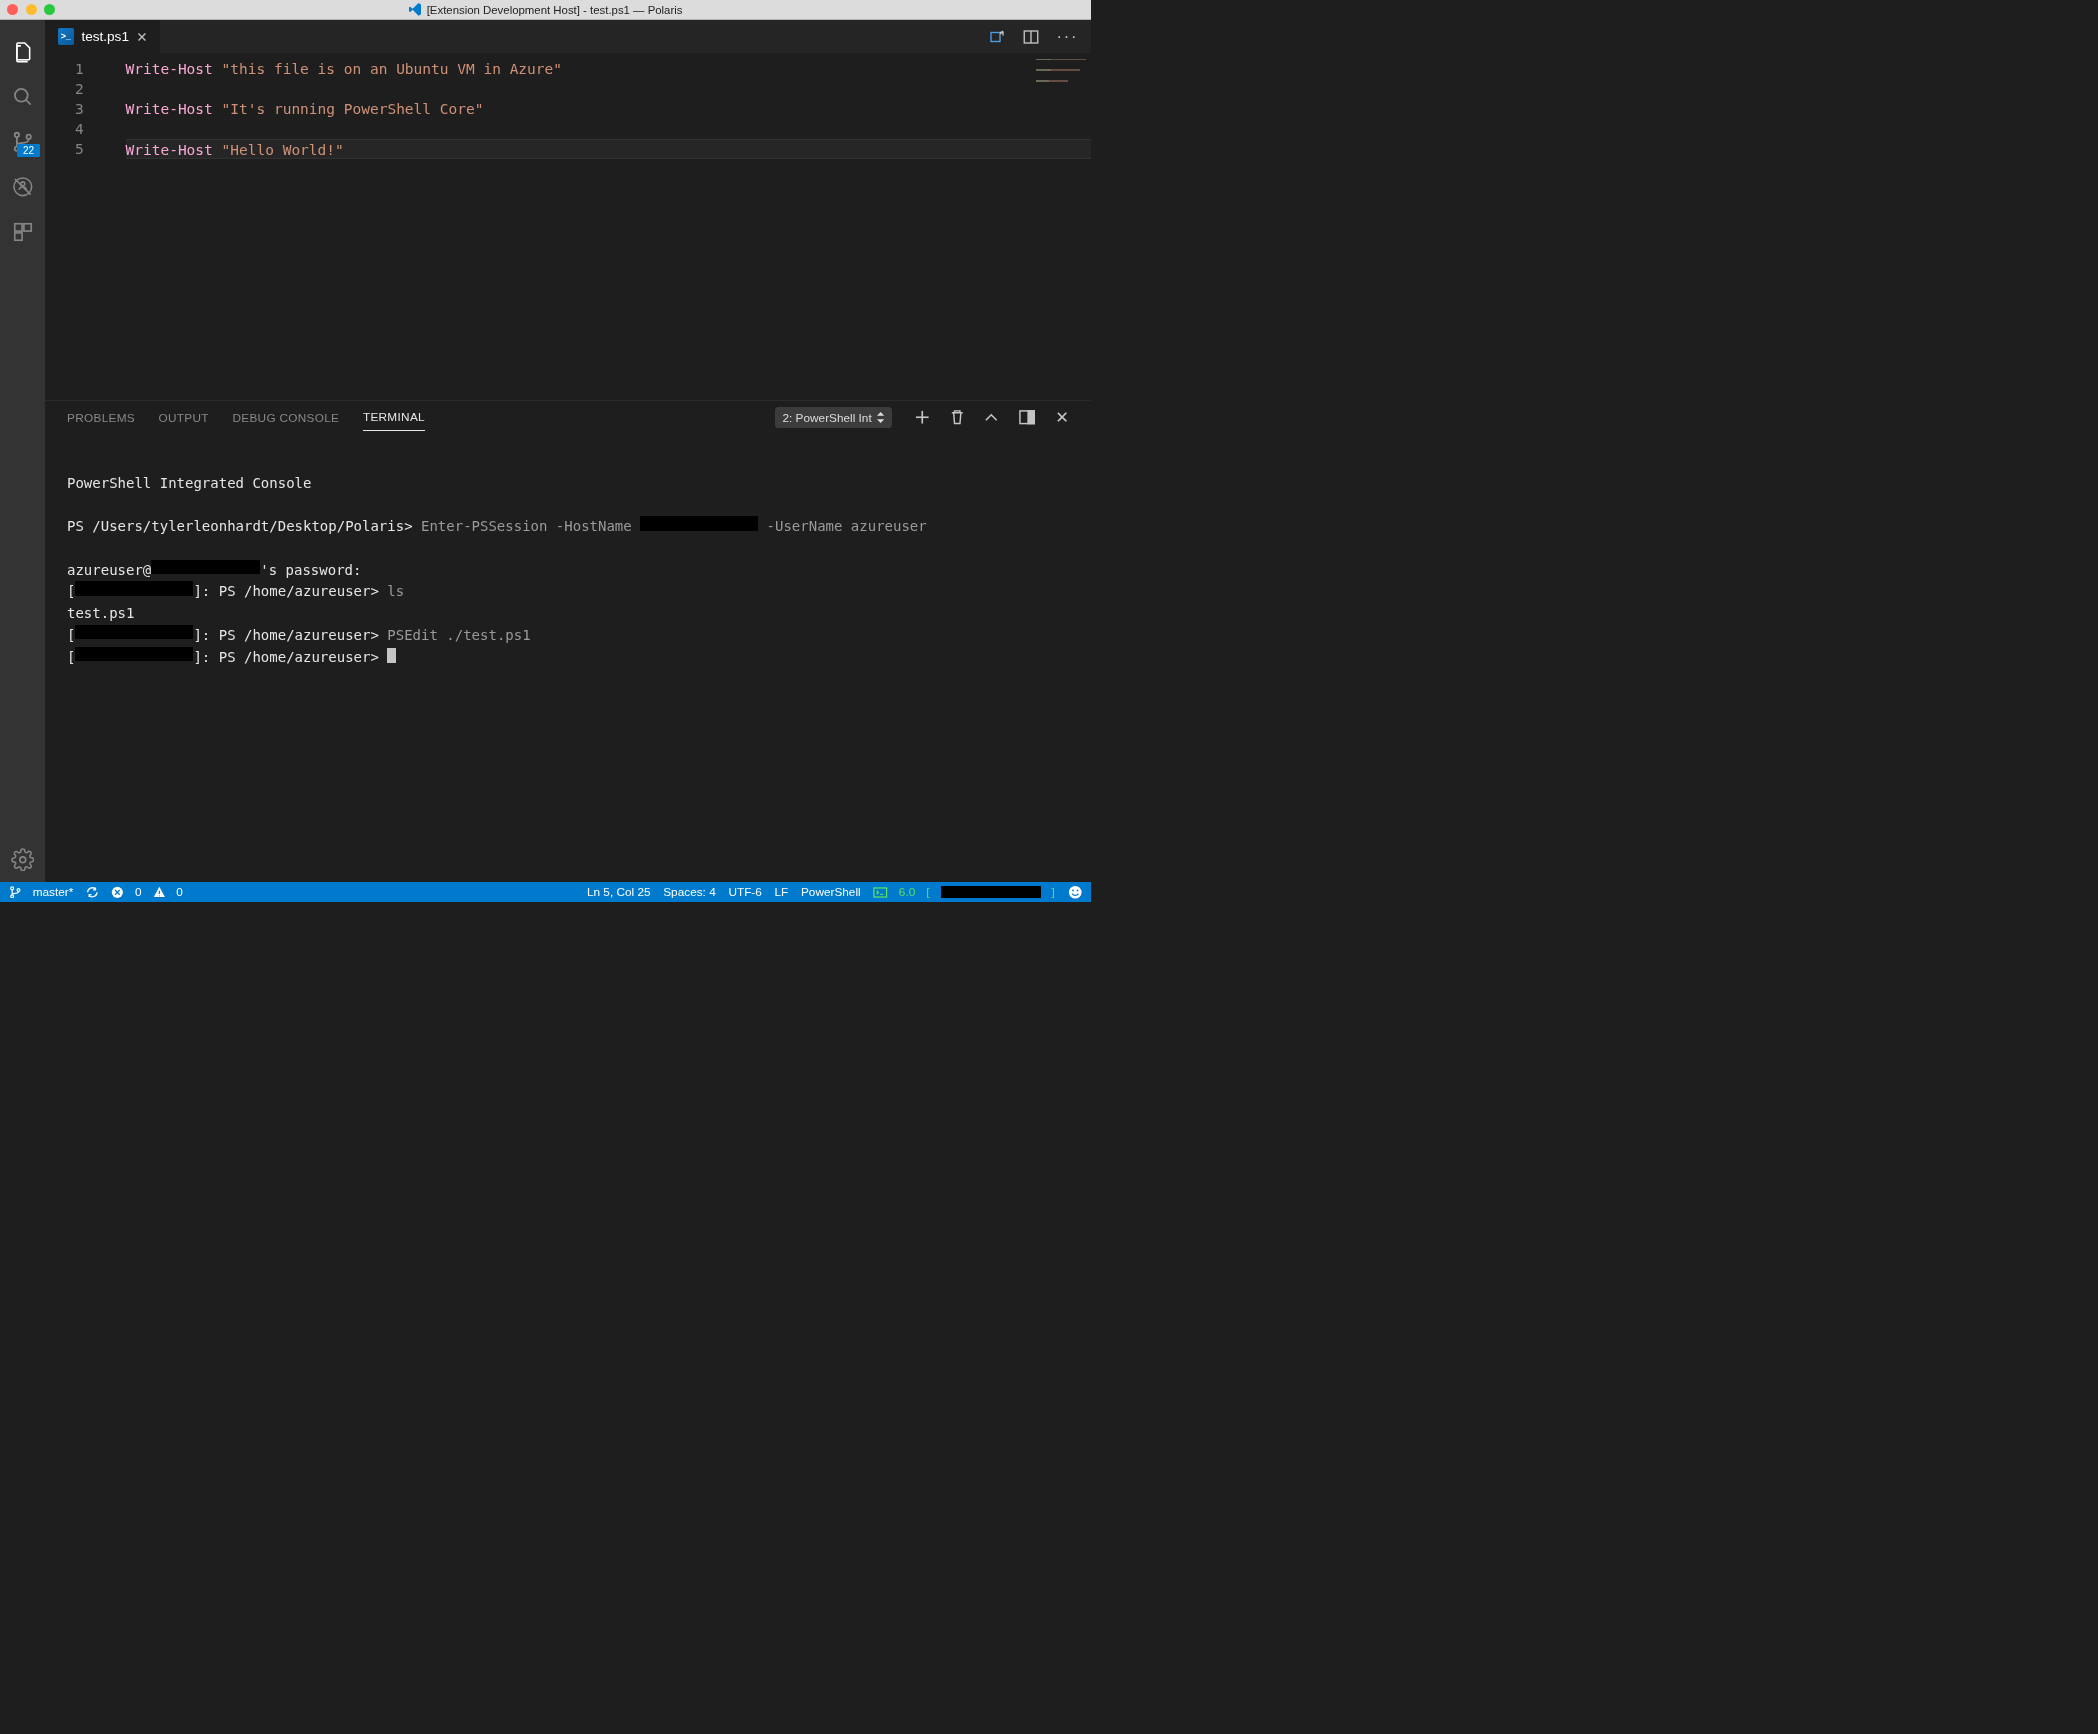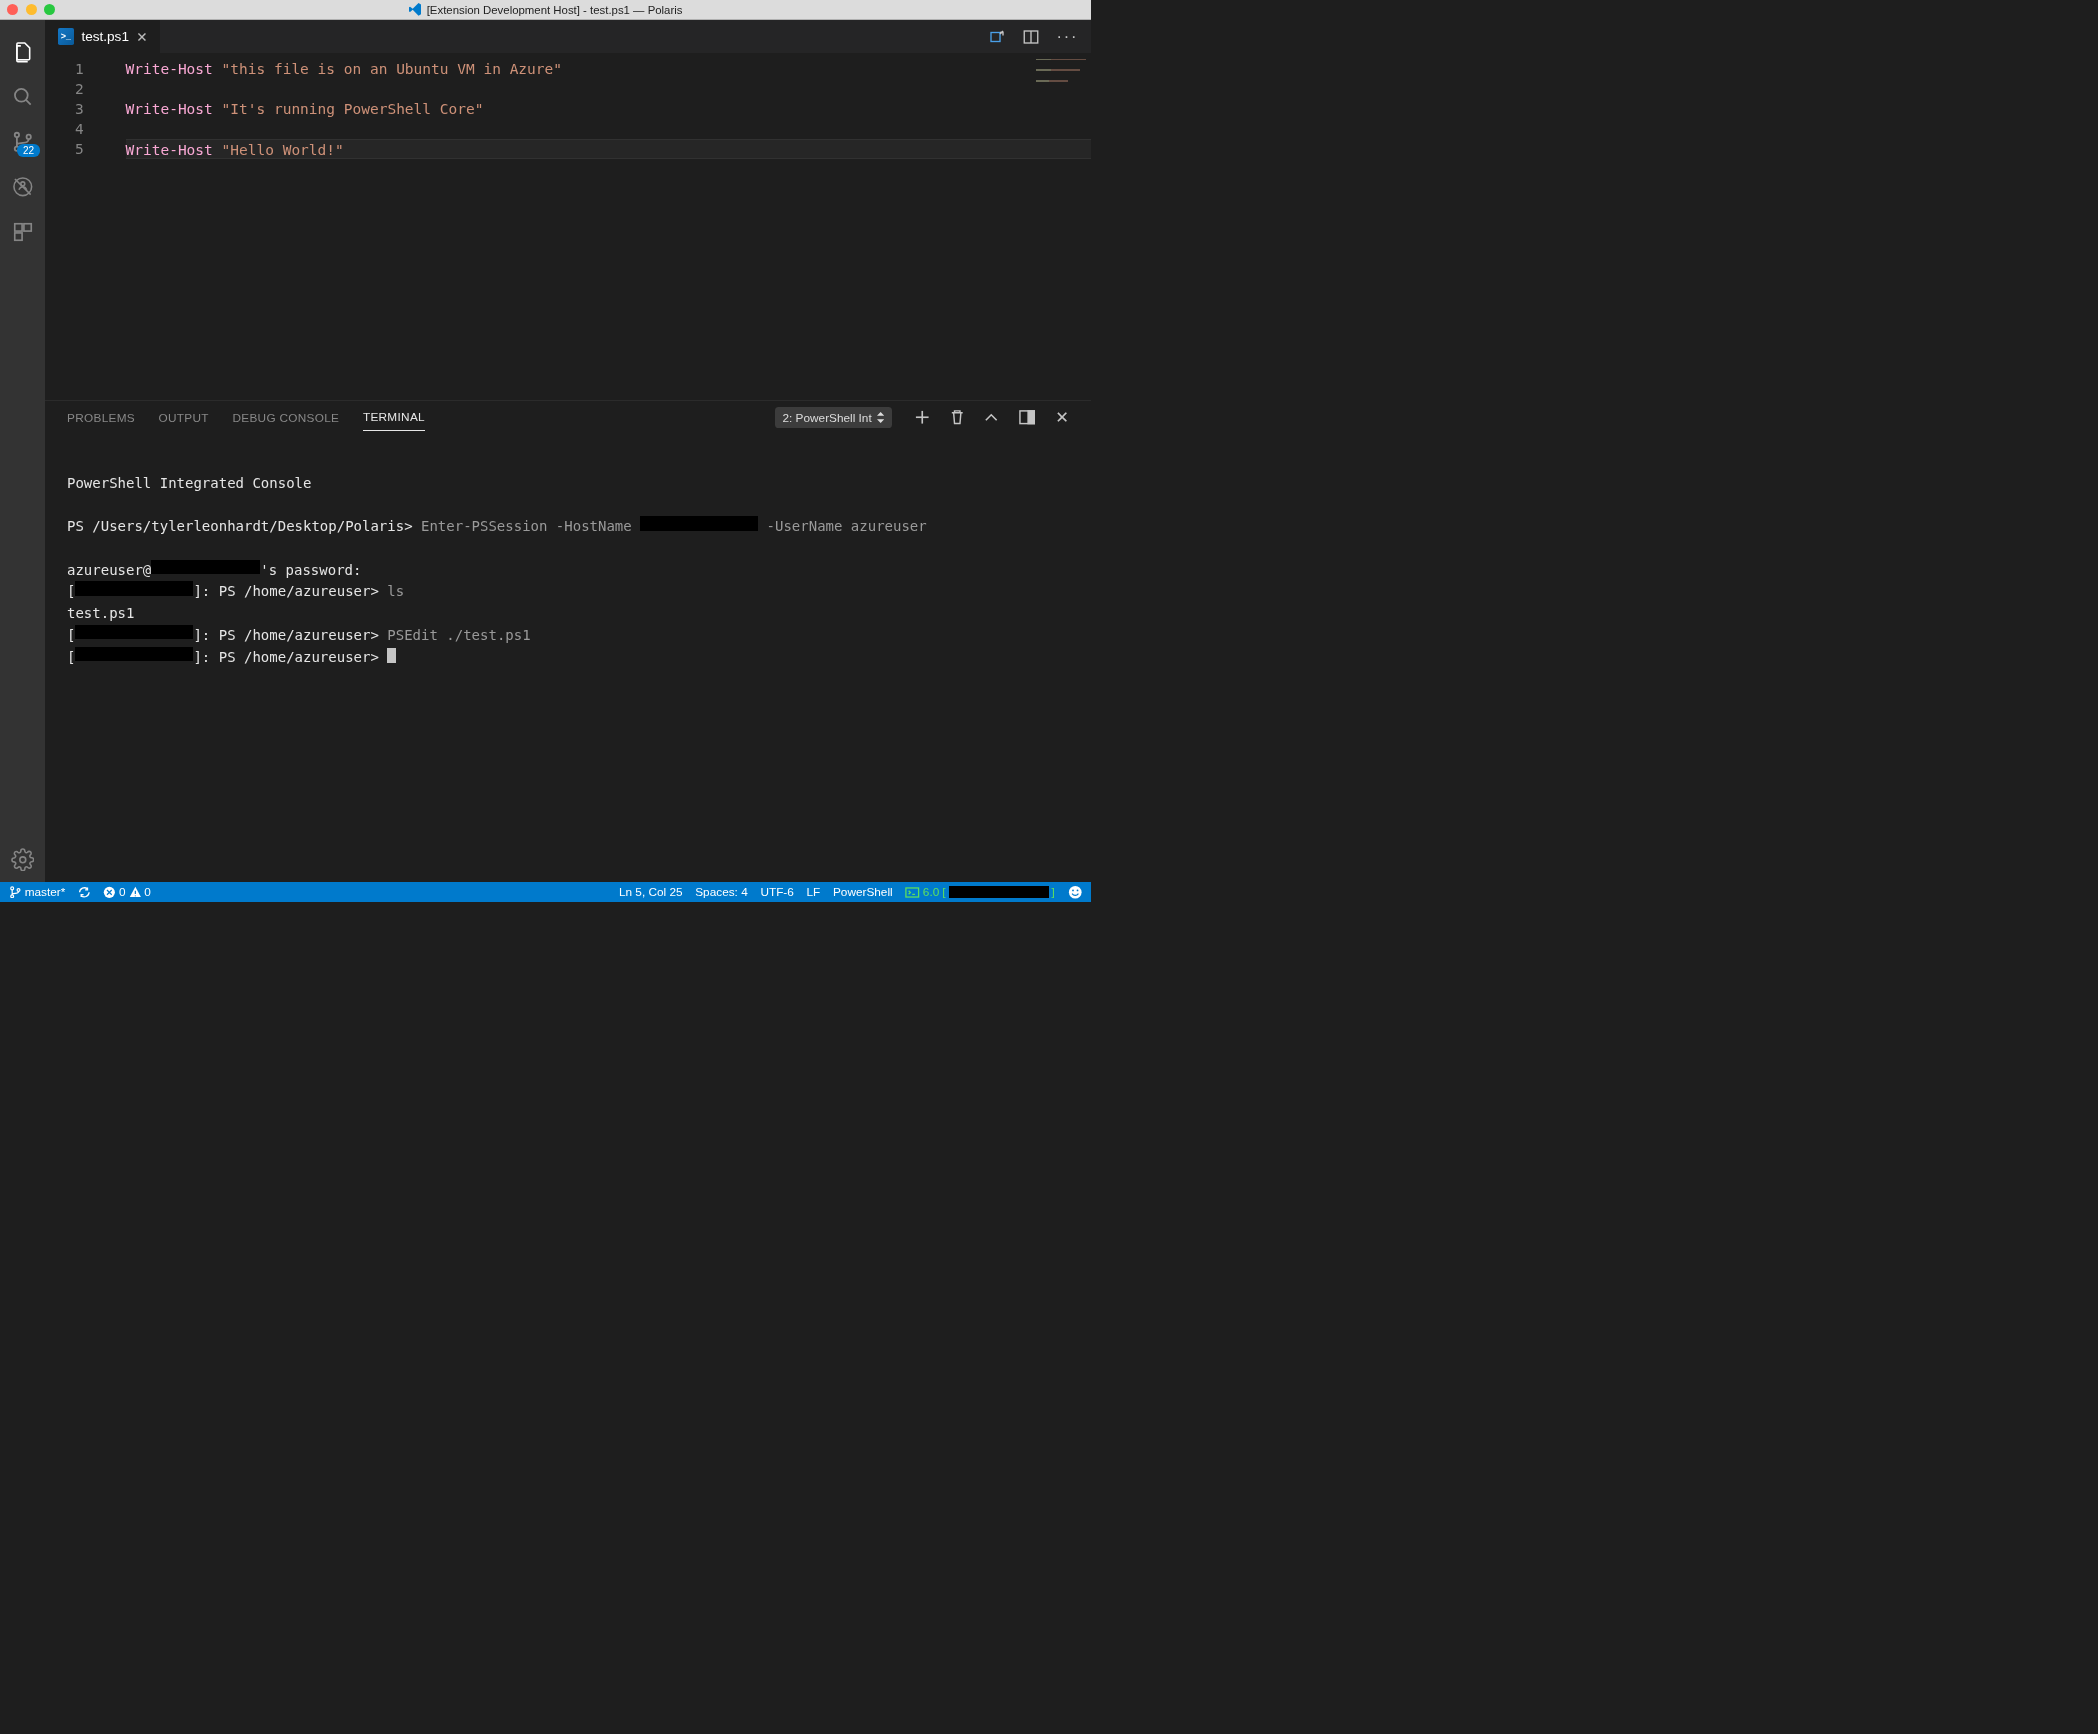--- a/index.html
+++ b/index.html
@@ -51,21 +51,21 @@
     position: relative;
     cursor: pointer;
   }
   .act-icon.active { color: #fff; }
   .act-badge {
     position: absolute;
     bottom: 7.3px; right: 5.5px;
     background: #007acc;
     color: #fff;
     font-size: 10px;
-    border-radius: 6px;
+    border-radius: 1px;
     padding: 0.9px 5.5px;
   }
   .act-spacer { flex: 1; }
   .main { flex: 1; display: flex; flex-direction: column; min-width: 0; }
   .tabbar {
     height: 33px;
     background: #252526;
     display: flex;
     align-items: stretch;
   }
@@ -160,21 +160,21 @@
   .statusbar {
     height: 20px;
     background: #007acc;
     color: #fff;
     display: flex;
     align-items: center;
     font-size: 11.8px;
     padding: 0 9px;
     gap: 12.7px;
   }
-  .sb-item { display: flex; align-items: center; gap: 3px; cursor: pointer; }
+  .sb-item { display: flex; align-items: center; gap: 11px; cursor: pointer; }
   .sb-spacer { flex: 1; }
   .sb-green { color: #5de05d; text-align: center; }
   .sb-redact { background: #000; display: inline-block; height: 12.7px; width: 100px; }
   svg { display: block; }
 </style>
 </head>
 <body>
 
 <div class="titlebar">
   <div class="traffic">

